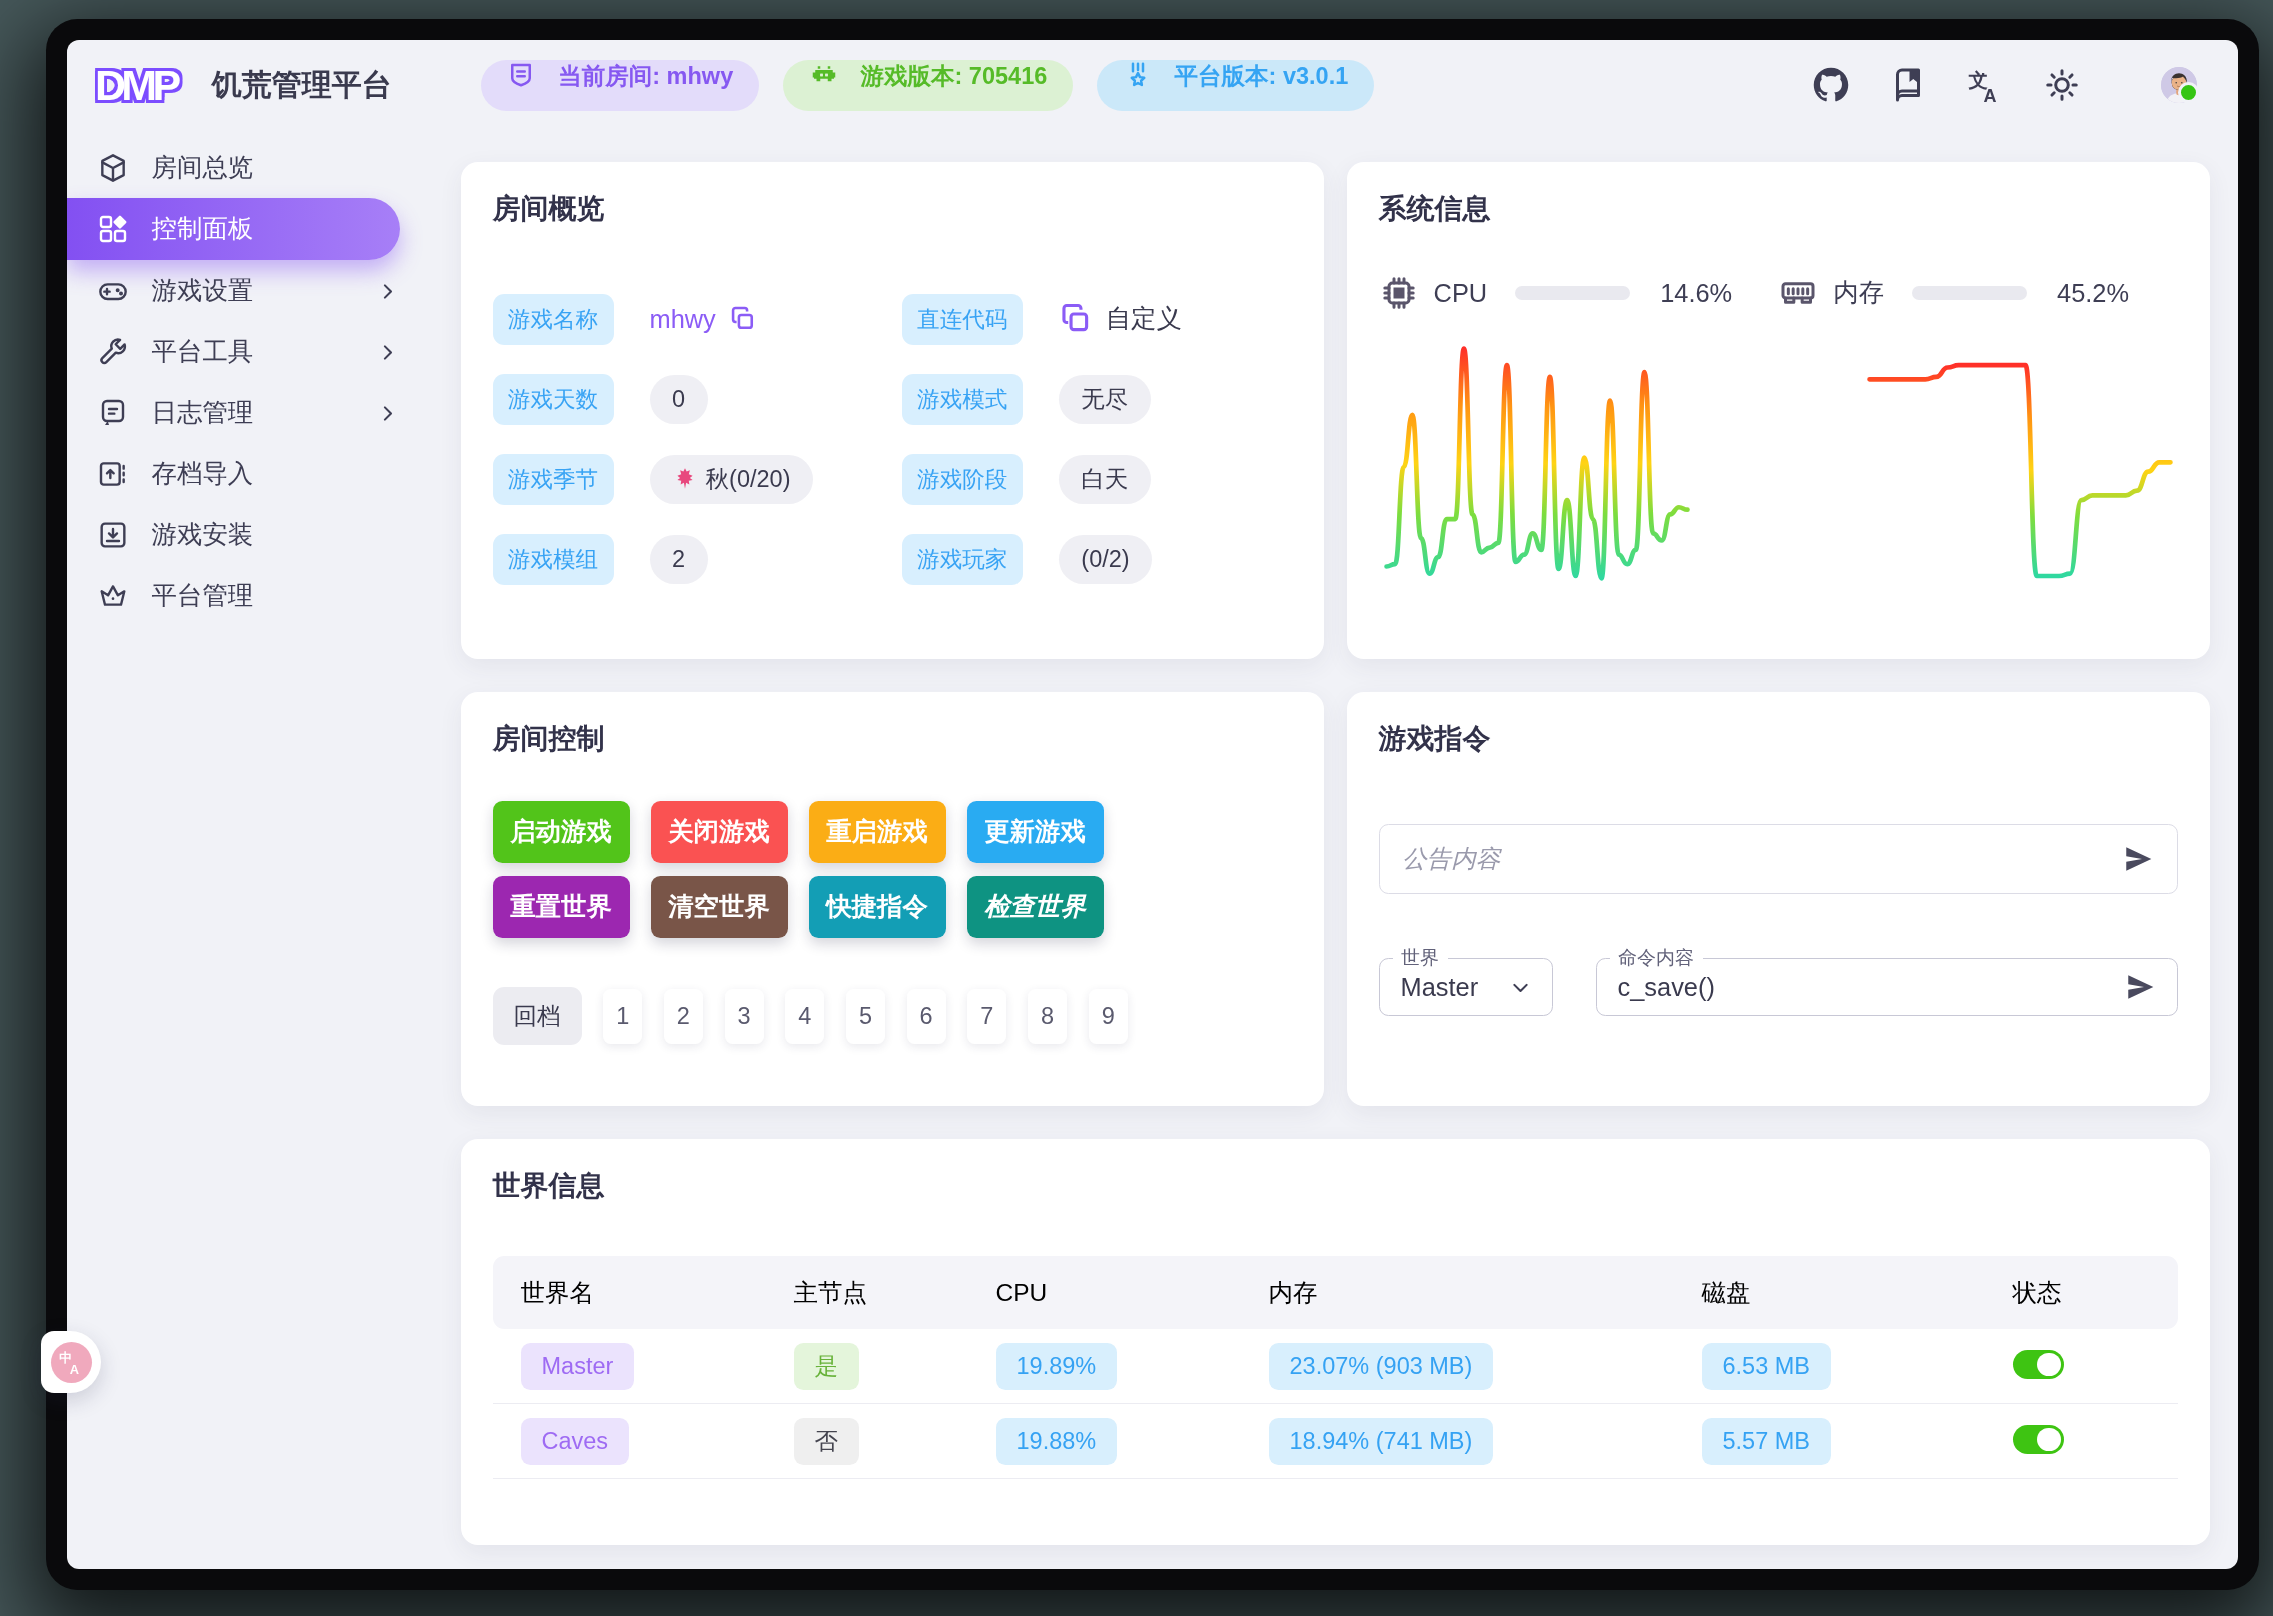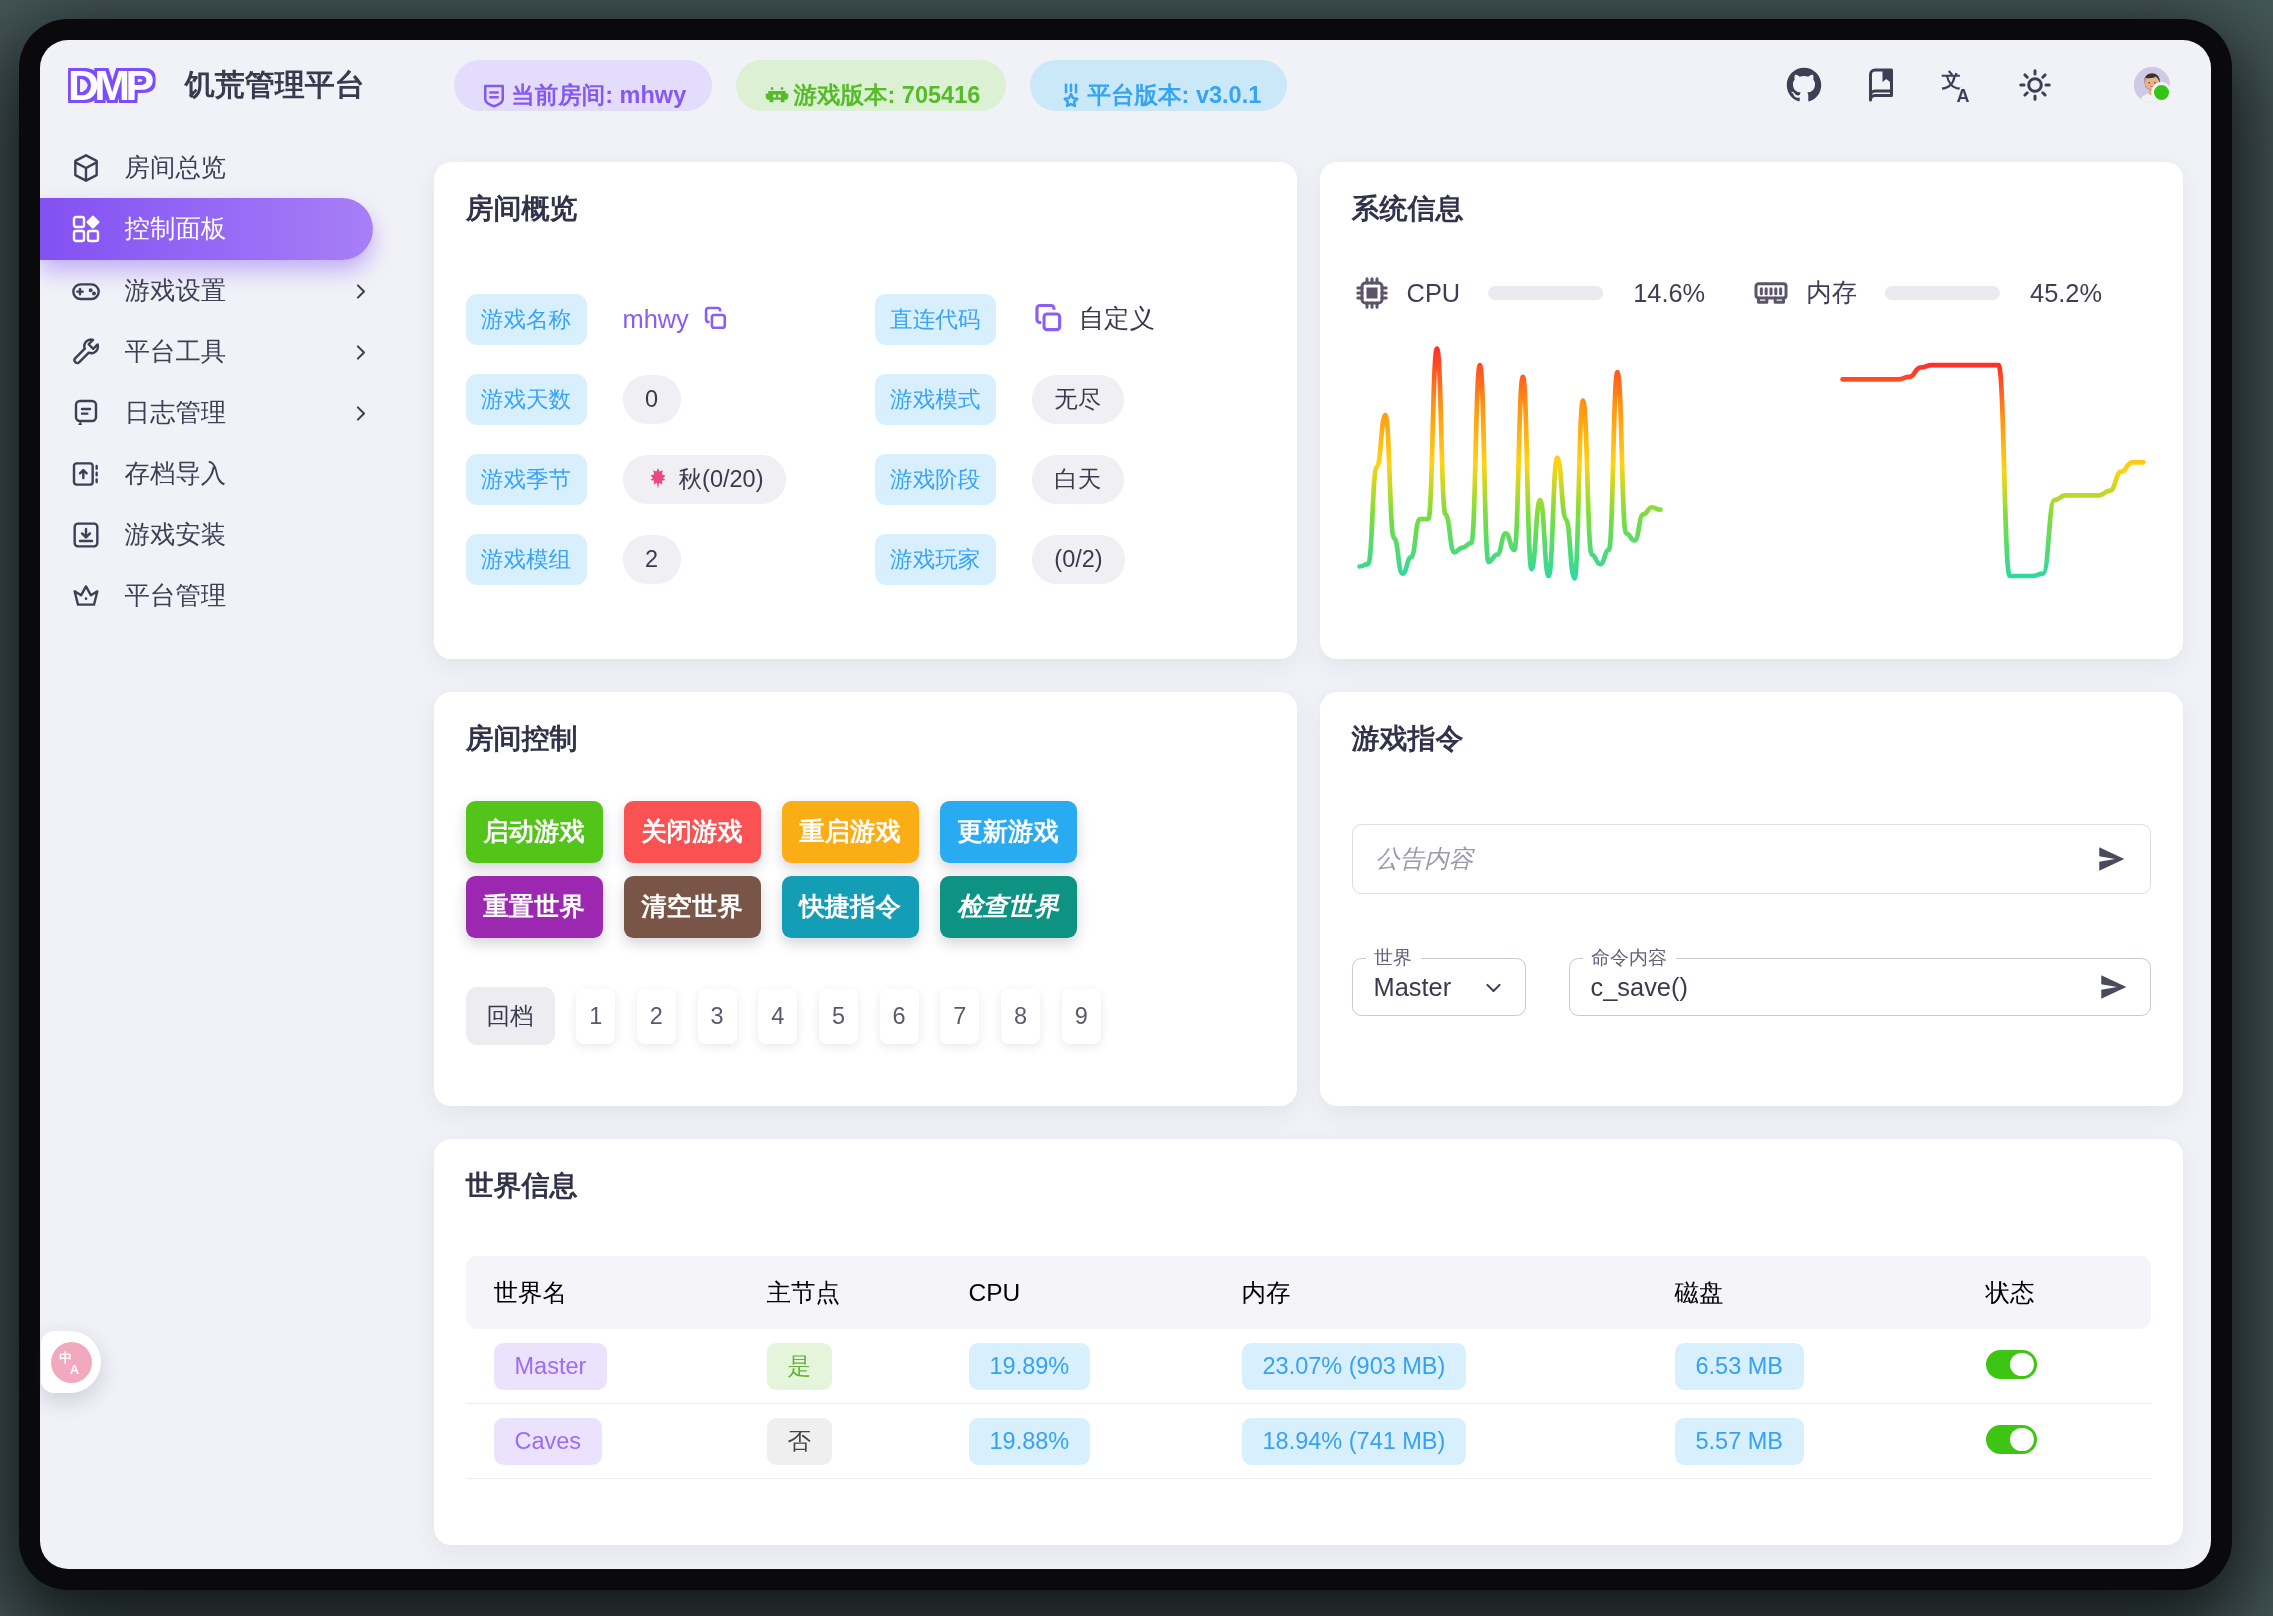--- a/index.html
+++ b/index.html
@@ -3,37 +3,37 @@
 <meta charset="utf-8">
 <style>
   * { margin:0; padding:0; box-sizing:border-box; }
   html,body { width:2273px; height:1617px; overflow:hidden; }
   body {
     font-family:"Liberation Sans","DejaVu Sans",sans-serif;
     background:#46585a;
     position:relative;
   }
   .window {
-    position:absolute; left:40px; top:40px; width:2171px; height:1529px;
-    background:#f1f2f7; border-radius:28px;
+    position:absolute; left:67px; top:40px; width:2171px; height:1529px;
+    background:#f1f2f7; border-radius:12px;
     box-shadow:0 0 0 21px #0a0a0c, 0 28px 85px 38px rgba(0,0,0,.75);
     display:grid; grid-template-columns:386px 1fr; grid-template-rows:90px 1fr;
     overflow:hidden;
   }
   
   .header { grid-column:1 / 3; display:flex; align-items:center; padding:0 41px 0 28px; }
   .logo {
     font-size:43px; font-weight:900; letter-spacing:-4.7px; color:#fff;
     text-shadow:-2.8px 0 #7c4dff,2.8px 0 #7c4dff,0 -2.8px #7c4dff,0 2.8px #7c4dff,
                 -2.8px -2.8px #7c4dff,2.8px 2.8px #7c4dff,-2.8px 2.8px #7c4dff,2.8px -2.8px #7c4dff;
     padding-right:9.4px;
   }
   .app-title { font-size:30px; font-weight:600; color:#3a3a4e; margin-left:26px; }
   .badges { display:flex; gap:24.5px; margin-left:89px; }
-  .badge { display:flex; align-items:flex-end; gap:2px; height:51px; padding:0 25.4px;
+  .badge { display:flex; align-items:flex-start; gap:22px; height:51px; padding:0 25.4px;
            border-radius:25.4px; font-size:23.5px; font-weight:600; }
   .badge svg { width:30px; height:30px; }
   .badge.room  { background:#e3dcfa; color:#8658f1; }
   .badge.gamev { background:#dcf1d3; color:#56bb28; }
   .badge.platv { background:#cbe8f9; color:#35a4f3; }
   .header-spacer { flex:1; }
   .hicons { display:flex; align-items:center; gap:41px; color:#3e3e54; }
   .hicons svg { width:36px; height:36px; display:block; cursor:pointer; }
   .avatar-wrap { position:relative; margin-left:40px; }
   .avatar { width:62px; height:62px; border-radius:50%; overflow:hidden; background:#cfc9e6; display:block; }

